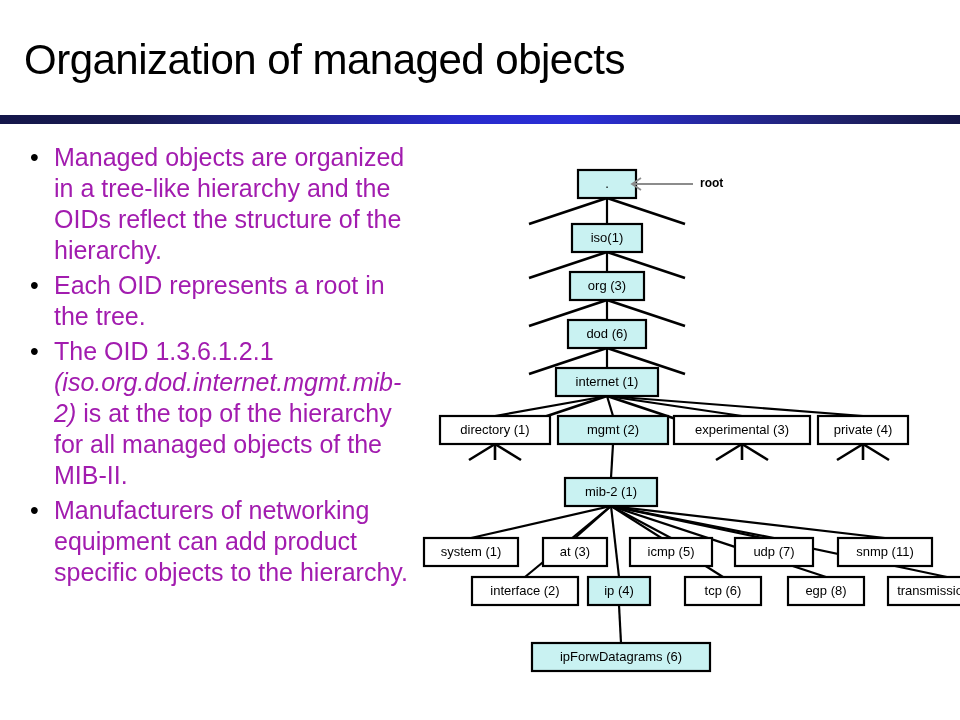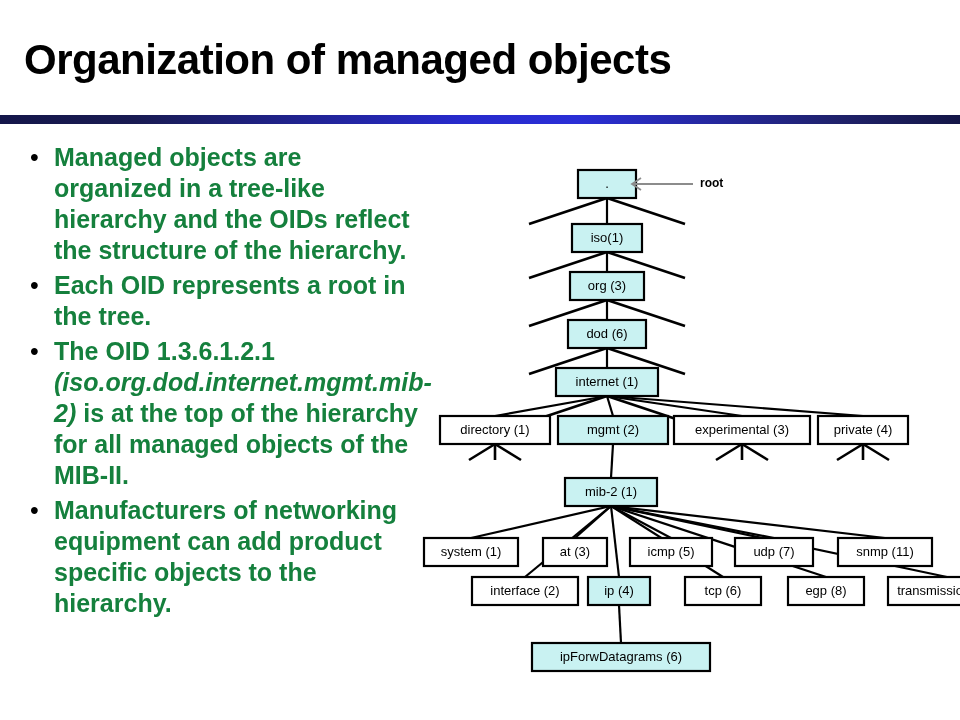--- a/index.html
+++ b/index.html
@@ -18,21 +18,21 @@
     position: absolute;
     inset: 0;
     background: #ffffff;
   }
   
   .title {
     position: absolute;
     left: 24px;
     top: 36px;
     font-size: 42px;
-    font-weight: bold;
+    font-weight: normal;
     color: #000000;
     letter-spacing: -0.5px;
     font-family: "Liberation Sans", sans-serif;
     white-space: nowrap;
   }
   .title-rule {
     position: absolute;
     left: 0;
     top: 115px;
     width: 960px;
@@ -58,23 +58,22 @@
     line-height: 31px;
     color: #000;
     text-align: left;
     padding-left: 8px;
     box-sizing: border-box;
   }
   .bullet-text {
     flex: 1 1 auto;
     font-size: 25px;
     line-height: 31px;
-    color: #15803d;
-    font-family: "Liberation Sans", sans-serif;
-    font-weight: bold;
+    color: #a21caf;
+    font-family: "Liberation Sans", sans-serif;
   }
   .bullet-text i {
     font-style: italic;
   }
   
   .tree-wrap {
     position: absolute;
     left: 410px;
     top: 150px;
     width: 550px;

